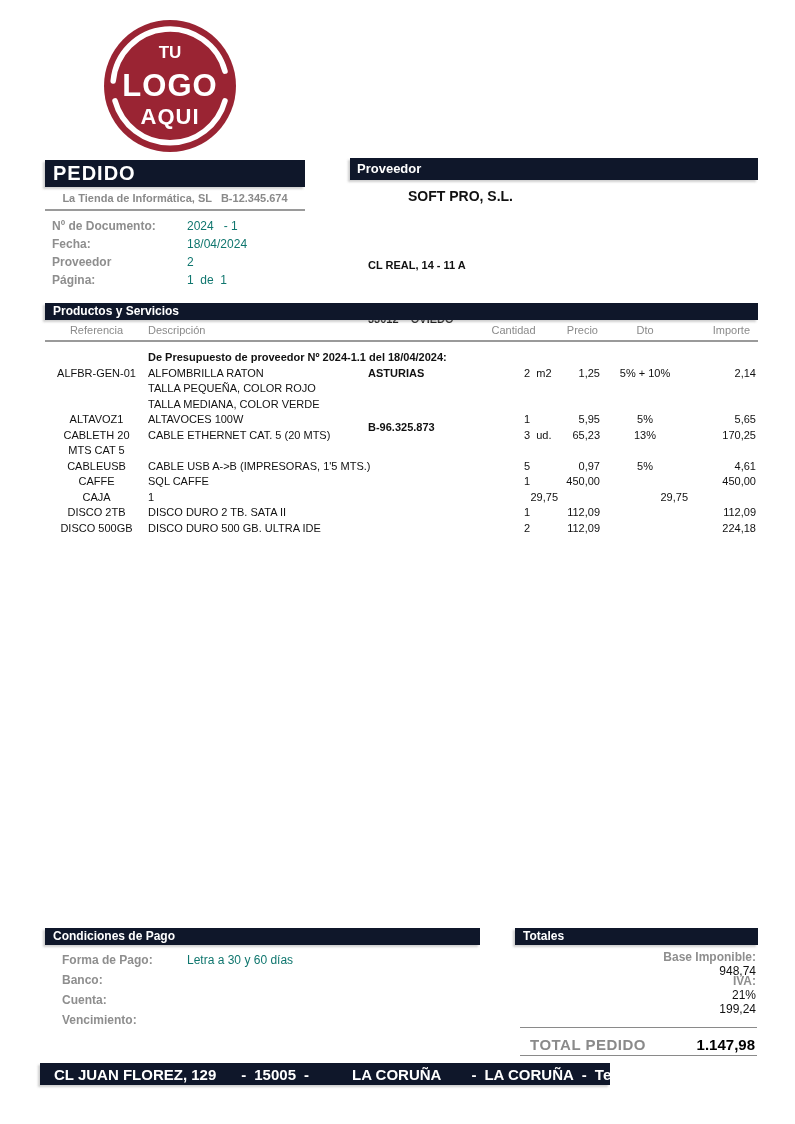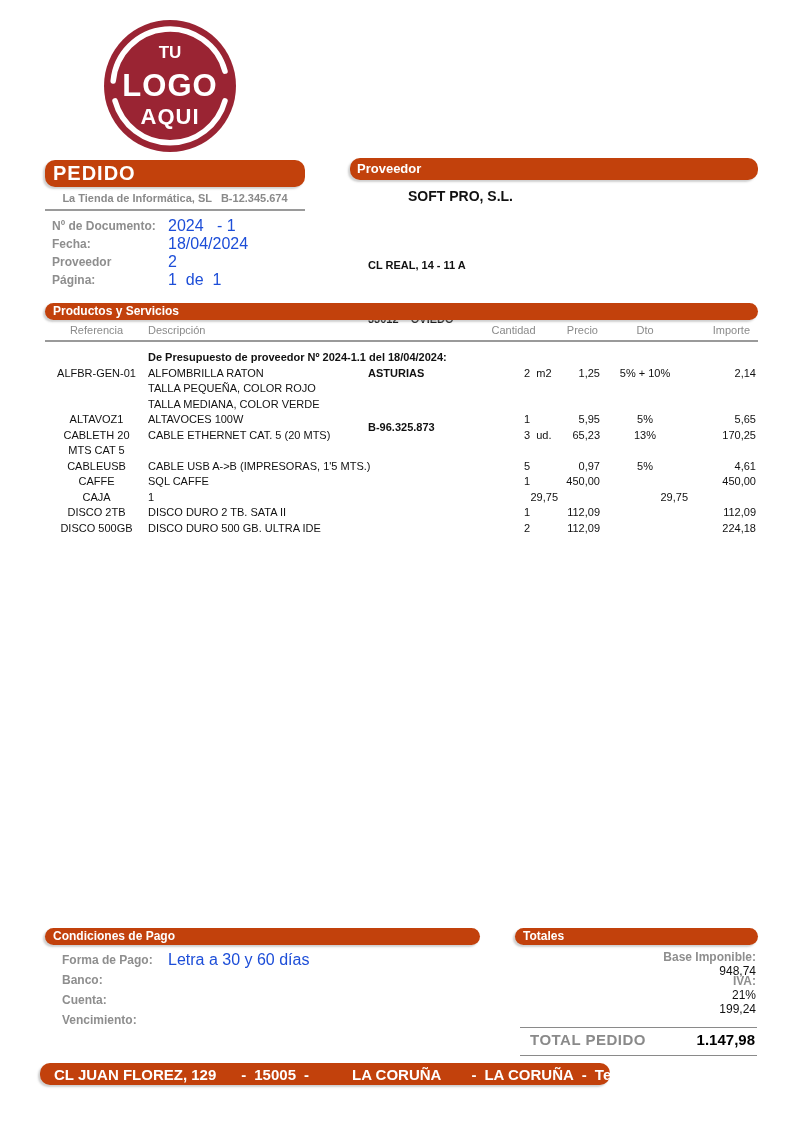--- a/index.html
+++ b/index.html
@@ -1,19 +1,19 @@
 <!DOCTYPE html>
 <html><head>
 <meta charset="utf-8">
 <style>
   html,body{margin:0;padding:0;}
   body{width:795px;height:1124px;background:#ffffff;font-family:"Liberation Sans",sans-serif;}
   .page{position:relative;width:795px;height:1124px;background:#fff;overflow:hidden;}
 
-  .bar{background:#c2410c;color:#fff;font-weight:bold;border-radius:10px;
+  .bar{background:#0f172a;color:#fff;font-weight:bold;border-radius:0;
        box-shadow:-2px 2px 2px rgba(150,150,150,0.45);}
   .pedido-bar{position:absolute;left:45px;top:160px;width:260px;height:27px;
               font-size:20px;line-height:27px;padding-left:8px;box-sizing:border-box;letter-spacing:1px;}
   .supplier-bar{position:absolute;left:350px;top:158px;width:408px;height:22px;
               font-size:13px;line-height:22px;padding-left:7px;box-sizing:border-box;}
   .products-bar{position:absolute;left:45px;top:303px;width:713px;height:17px;
               font-size:12px;line-height:17px;padding-left:8px;box-sizing:border-box;}
   .payment-bar{position:absolute;left:45px;top:928px;width:435px;height:17px;
               font-size:12px;line-height:17px;padding-left:8px;box-sizing:border-box;}
   .totals-bar{position:absolute;left:515px;top:928px;width:243px;height:17px;
@@ -29,21 +29,21 @@
 
   .company-line{position:absolute;left:45px;top:192px;width:260px;text-align:center;
                 font-size:11px;font-weight:bold;color:#8a8a8a;white-space:pre;}
   .rule-thin{position:absolute;background:#9a9a9a;height:2px;}
   #rule-company{left:45px;top:209px;width:260px;}
   #rule-thead{left:45px;top:340px;width:713px;}
 
   .doc-fields{position:absolute;left:45px;top:217px;width:280px;}
   .field-row{display:flex;height:18px;align-items:center;padding-left:7px;}
   .field-label{width:116px;font-size:12px;font-weight:bold;color:#8e8e8e;flex:none;}
-  .field-value{font-size:16px;color:#1d4ed8;white-space:pre;}
+  .field-value{font-size:12px;color:#0f766e;white-space:pre;margin-left:19px;}
 
   .supplier-name{position:absolute;left:368px;top:188px;font-size:14px;font-weight:bold;color:#111;margin-left:40px;}
   .supplier-address{position:absolute;left:368px;top:220px;font-size:11px;color:#111;line-height:18px;white-space:pre;font-weight:bold;}
 
   .thead{position:absolute;left:45px;top:324px;width:713px;display:grid;
          grid-template-columns:103px 342px 47px 63px 90px 68px;
          font-size:11px;color:#8a8a8a;}
   .thead .h-ref{text-align:center;}
   .thead .h-desc{text-align:left;}
   .thead .h-qty{text-align:center;}
@@ -68,21 +68,21 @@
   .totals-block{position:absolute;left:515px;top:950px;width:243px;font-size:12px;}
   .totals-row{display:flex;align-items:flex-end;height:24px;padding-left:13px;padding-right:2px;box-sizing:border-box;flex-direction:column;}
   .totals-label{font-weight:bold;color:#8e8e8e;}
   .totals-rate{color:#111;margin-left:24px;}
   .totals-value{margin-left:auto;color:#111;}
 
   .total-line{position:absolute;left:520px;width:237px;height:1px;background:#8a8a8a;}
   #total-line-1{top:1027px;}
   #total-line-2{top:1055px;}
   .grand-total{position:absolute;left:520px;top:1031px;width:237px;height:22px;
-               display:flex;align-items:flex-start;padding-left:10px;padding-right:2px;box-sizing:border-box;}
+               display:flex;align-items:flex-end;padding-left:10px;padding-right:2px;box-sizing:border-box;}
   .grand-total-label{font-size:15px;font-weight:bold;color:#8a8a8a;letter-spacing:0.5px;}
   .grand-total-value{margin-left:auto;font-size:15px;font-weight:bold;color:#000;}
 
   .logo{position:absolute;left:100px;top:16px;width:140px;height:140px;}
 </style>
 </head>
 <body>
 
 <div class="page">
 

